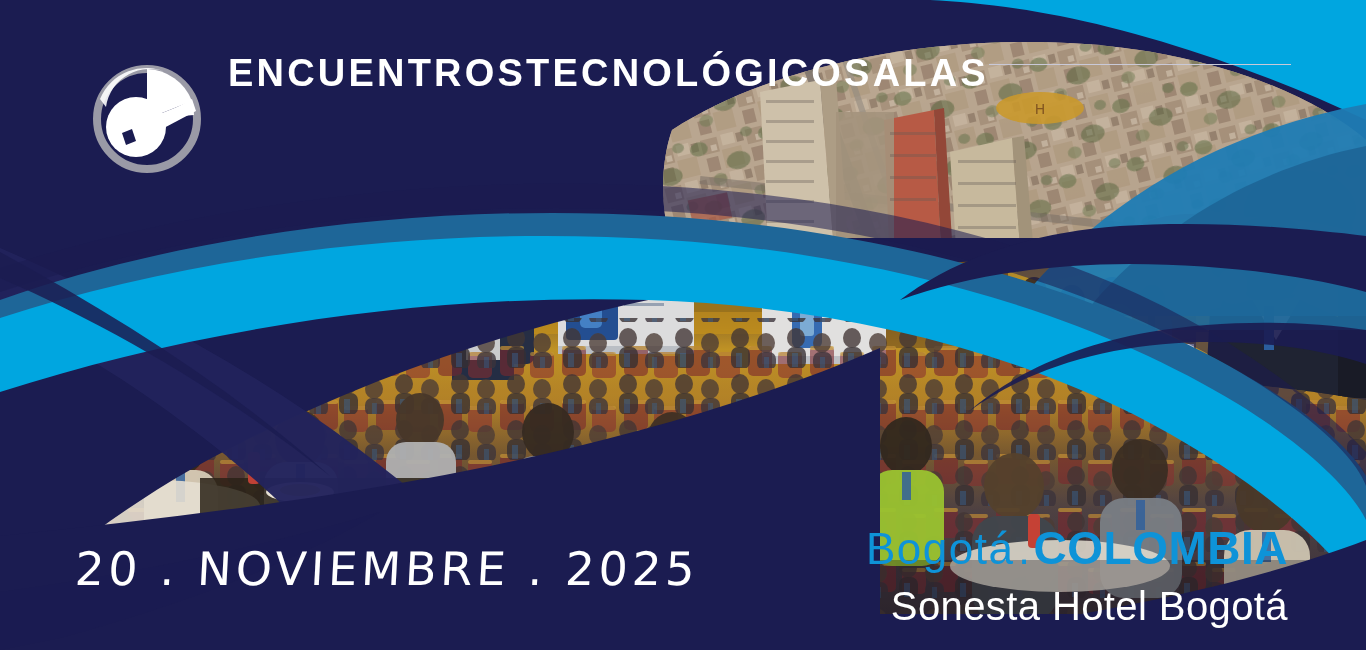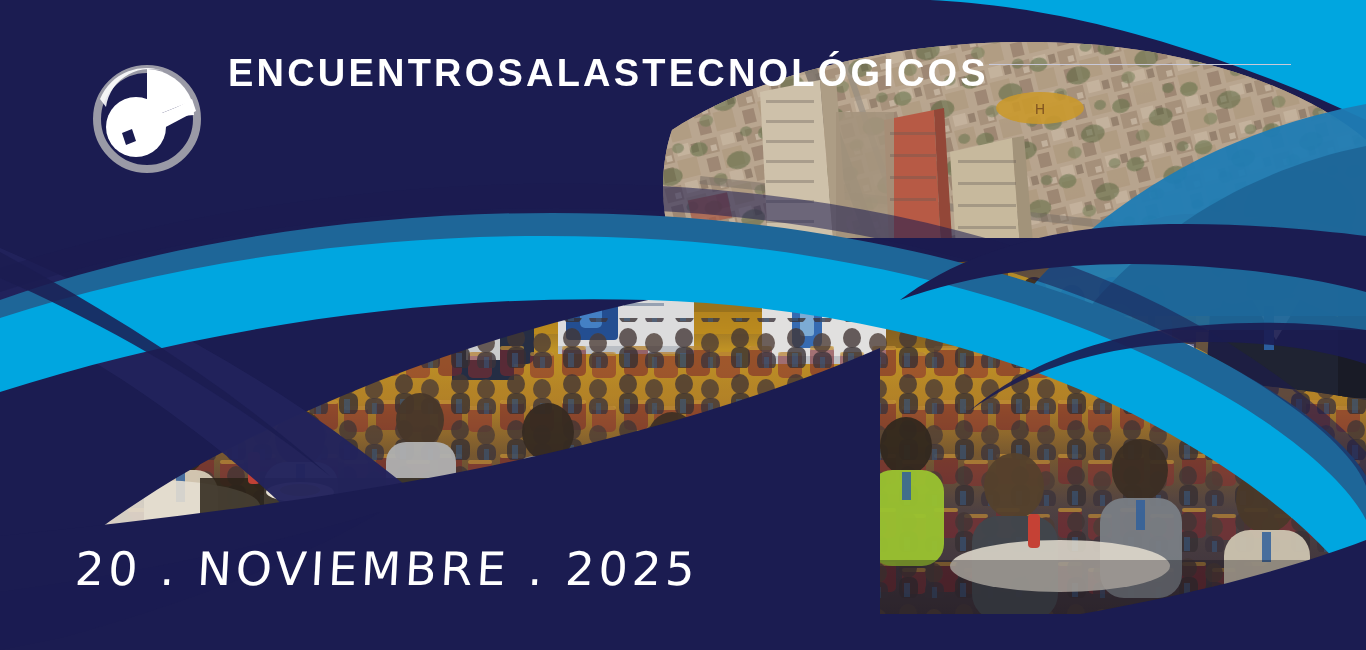--- a/index.html
+++ b/index.html
@@ -454,22 +454,28 @@
       <path d="M59,10 A50,50 0 0,1 104,42 L59,60 Z" fill="#ffffff"></path>
       <path d="M12,44 A50,50 0 0,1 59,10 L59,60 Z" fill="#ffffff" opacity="0"></path>
       <path d="M59,60 L104,42 A50,50 0 0,1 106,56 L59,60 Z" fill="#ffffff"></path>
       <circle cx="48" cy="68" r="30" fill="#ffffff"></circle>
       <path d="M36,78 L104,40 L108,52 L40,88 Z" fill="#ffffff"></path>
       <path d="M34,74 L44,70 L48,82 L38,86 Z" fill="#1b1c51"></path>
       <path d="M12,40 A50,50 0 0,1 80,14 A44,44 0 0,0 18,48 Z" fill="#ffffff" opacity="0.9"></path>
     </svg>
     <div class="logo-text">
       <div class="logo-line">ENCUENTROS</div>
+      <div class="logo-line">TECNOLÓGICOS</div>
       <div class="logo-line">ALAS</div>
-      <div class="logo-line">TECNOLÓGICOS</div>
       <div class="logo-rule"></div>
     </div>
   </div>
 
   <div class="date-text">20 . NOVIEMBRE . 2025</div>
 
+  <div class="venue-block">
+    <div class="venue-line1">
+      <span class="city-name">Bogotá</span><span class="city-sep">.</span><span class="country-name">COLOMBIA</span>
+    </div>
+    <div class="venue-line2">Sonesta Hotel Bogotá</div>
+  </div>
 
 </div>
 
 </body></html>

